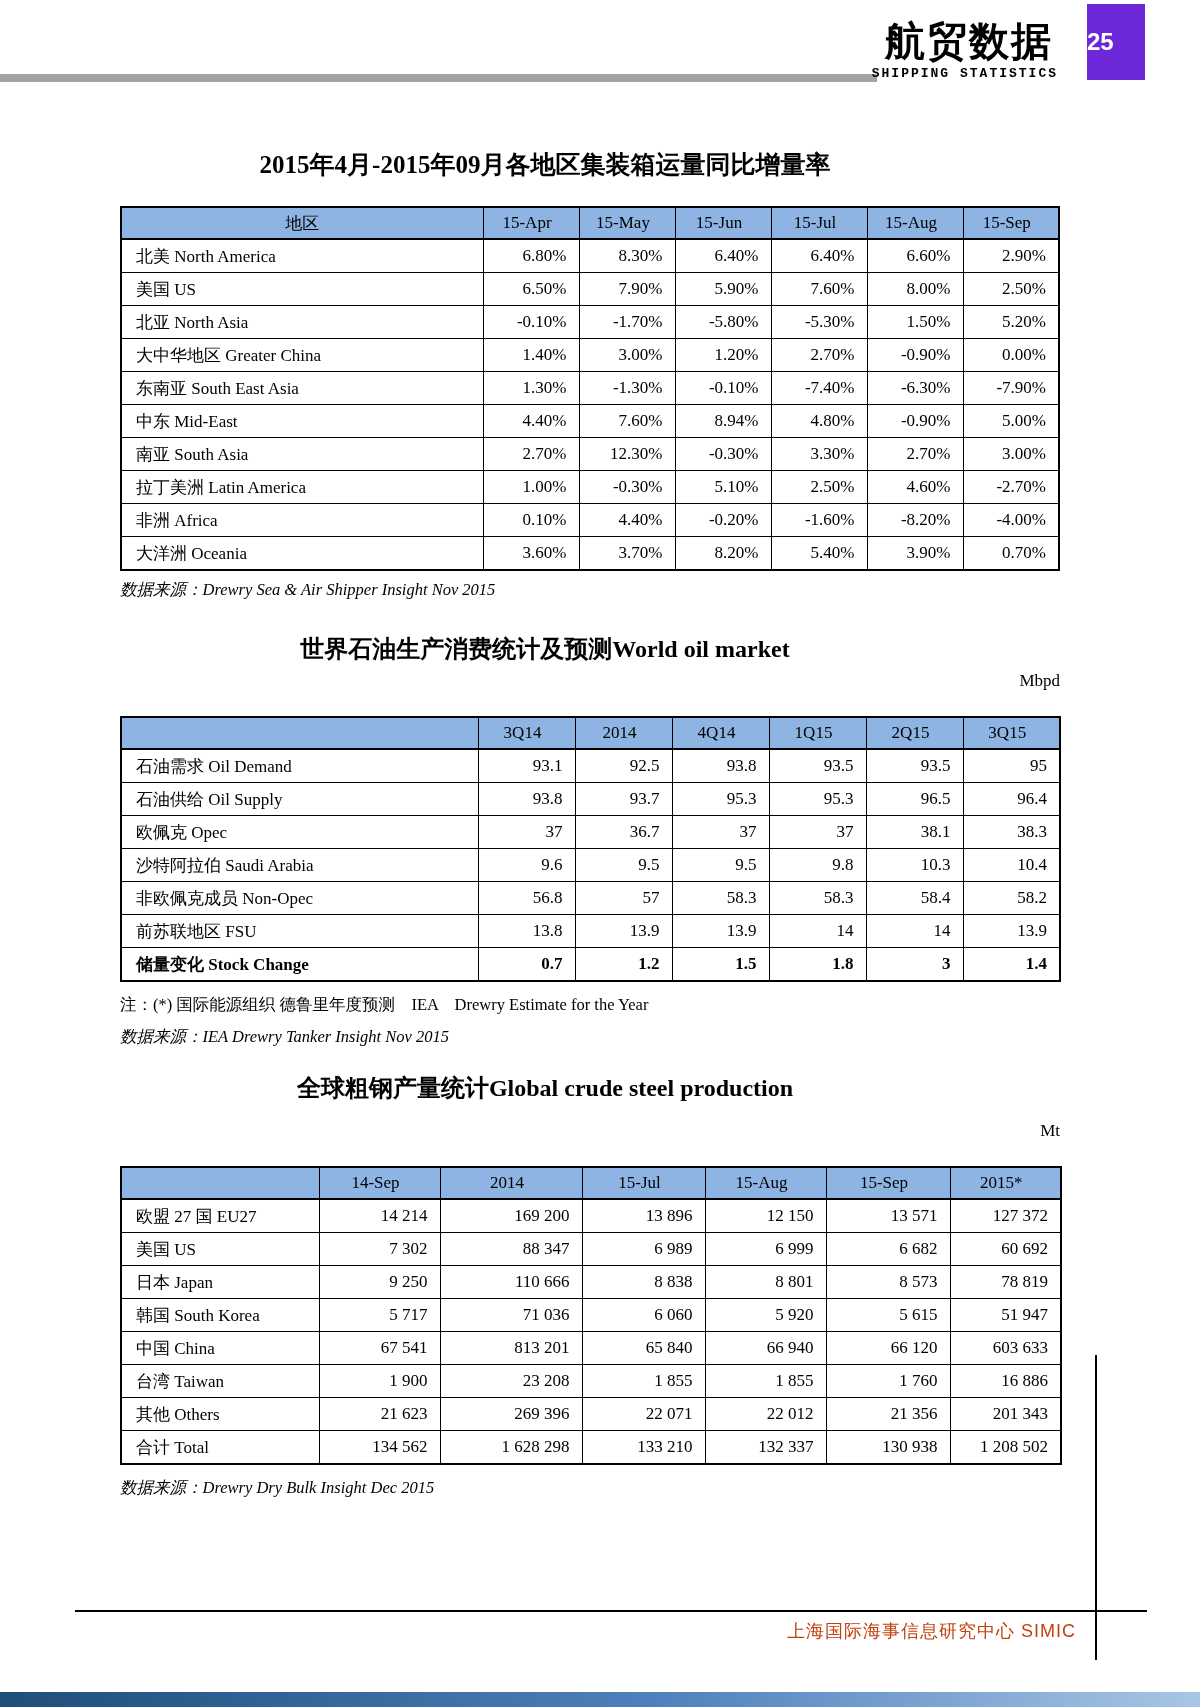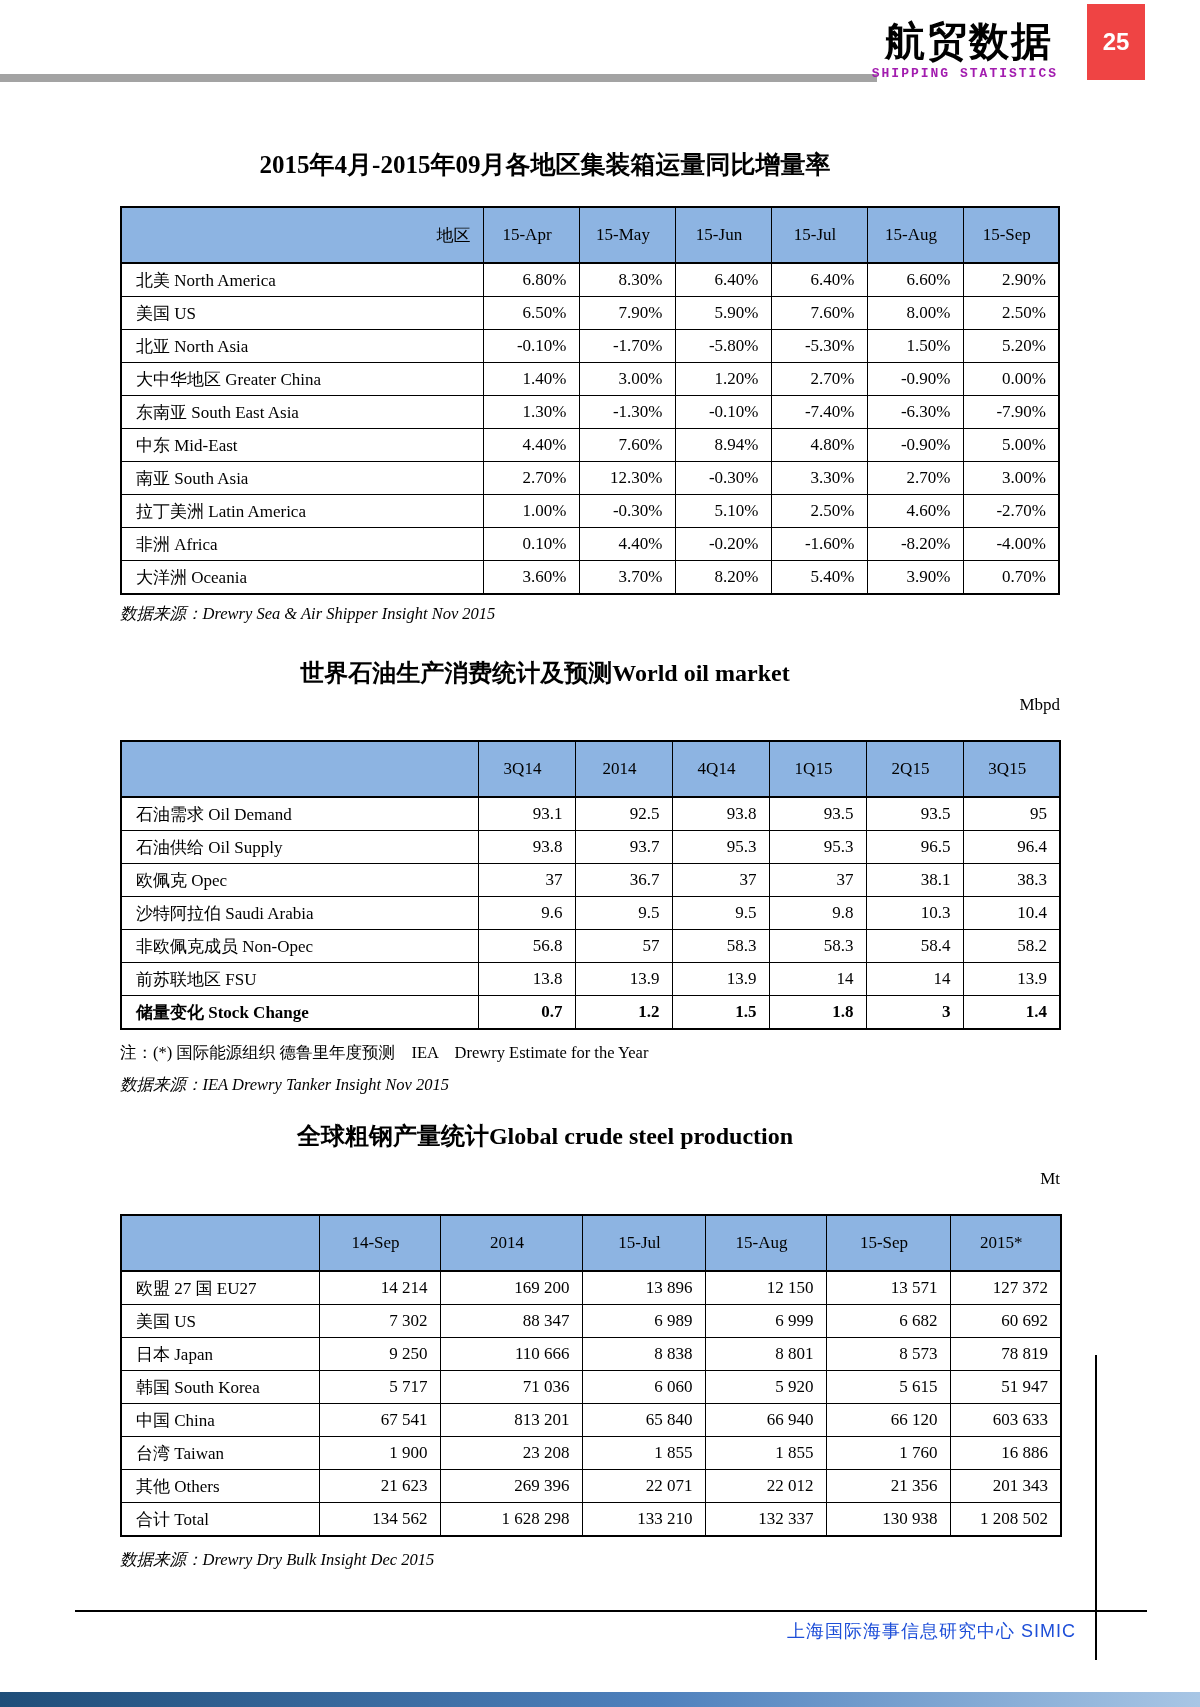--- a/index.html
+++ b/index.html
@@ -12,25 +12,25 @@
   
   .gray-bar { position:absolute; left:0; top:74px; width:877px; height:8px; background:#a3a3a3; }
   .brand-cn {
     position:absolute; top:18px; right:147px;
     font-family:"Liberation Sans","DejaVu Sans",sans-serif;
     font-weight:700; font-size:40px; line-height:46px; letter-spacing:2px; color:#000000;
   }
   .brand-en {
     position:absolute; top:66px; right:142px;
     font-family:"Liberation Mono","DejaVu Sans Mono",monospace;
-    font-weight:700; font-size:13px; letter-spacing:2px; color:#a21caf;
+    font-weight:700; font-size:13px; letter-spacing:2px; color:#000000;
   }
   .pagenum {
     position:absolute; left:1087px; top:4px; width:58px; height:76px;
-    background:#ef4444; color:#fff; display:flex; align-items:center; justify-content:center;
+    background:#6d28d9; color:#fff; display:flex; align-items:center; justify-content:flex-start;
     font-family:"Liberation Sans","DejaVu Sans",sans-serif; font-weight:700; font-size:24px;
   }
 
   
   .content { margin-left:120px; width:945px; }
 
   .t-title {
     width:850px; text-align:center; font-weight:700; color:#000;
     font-family:"Liberation Serif","DejaVu Serif",serif;
   }
@@ -48,42 +48,42 @@
     margin-top:24px; border:2px solid #000;
     font-size:17px;
   }
   .t-1 { width:938px; margin-top:24px; }
   .t-2 { width:939px; margin-top:7px; }
   .t-3 { width:940px; margin-top:8px; }
   table.data-table th {
     background:#8db4e2; border:1px solid #000; border-bottom:2px solid #000;
     height:30px; font-weight:400; text-align:center; padding:0 8px 0 0;
   }
-  table.data-table th.lbl { text-align:right; padding:12px; font-weight:400; }
+  table.data-table th.lbl { text-align:center; padding:0; font-weight:400; }
   table.data-table td {
     border:1px solid #000; height:32px; text-align:right; padding:0 12px 0 0;
     white-space:nowrap; overflow:hidden;
   }
   table.data-table td.lbl { text-align:left; padding:0 0 0 14px; }
   table.data-table tr.bold td { font-weight:700; }
   .t-1 th { padding:0; }
 
   .note { margin:12px 0 0 0; font-size:16.5px; line-height:22px; }
   .source { font-style:italic; font-size:16.5px; line-height:22px; }
   .s1 { margin:8px 0 0 0; }
   .s2 { margin:10px 0 0 0; }
   .s3 { margin:12px 0 0 0; }
 
   
   .v-line { position:absolute; left:1095px; top:1355px; width:2px; height:305px; background:#000; }
   .footer-line { position:absolute; left:75px; top:1610px; width:1072px; height:2px; background:#000; }
   .footer-text {
     position:absolute; top:1619px; right:124px;
     font-family:"Liberation Sans","DejaVu Sans",sans-serif;
-    font-size:18px; letter-spacing:1px; color:#1d4ed8;
+    font-size:18px; letter-spacing:1px; color:#c2410c;
   }
   .bottom-bar {
     position:absolute; left:0; bottom:0; width:1200px; height:15px;
     background:linear-gradient(to right,#1f4e79,#4f81bd 55%,#a8c6e5);
   }
 </style>
 </head>
 <body>
 
 <div class="page">

